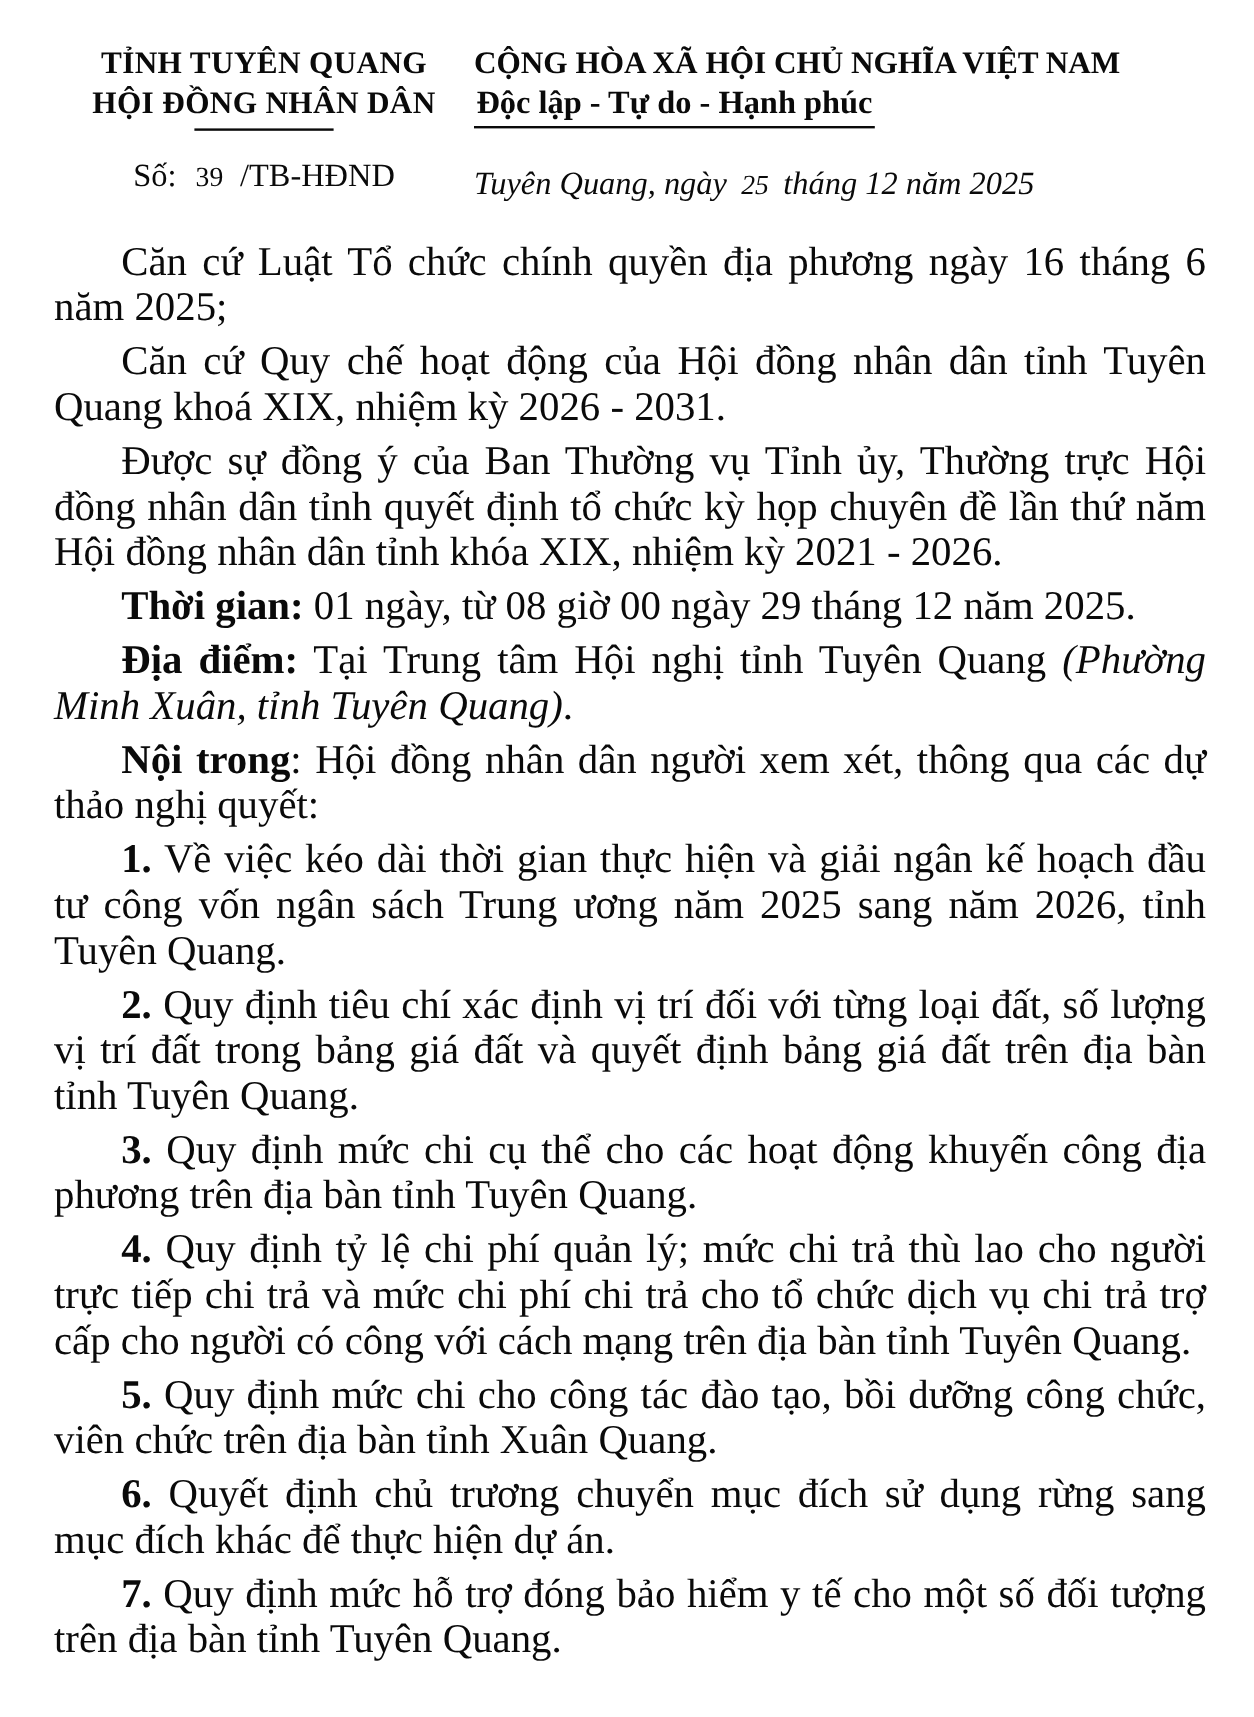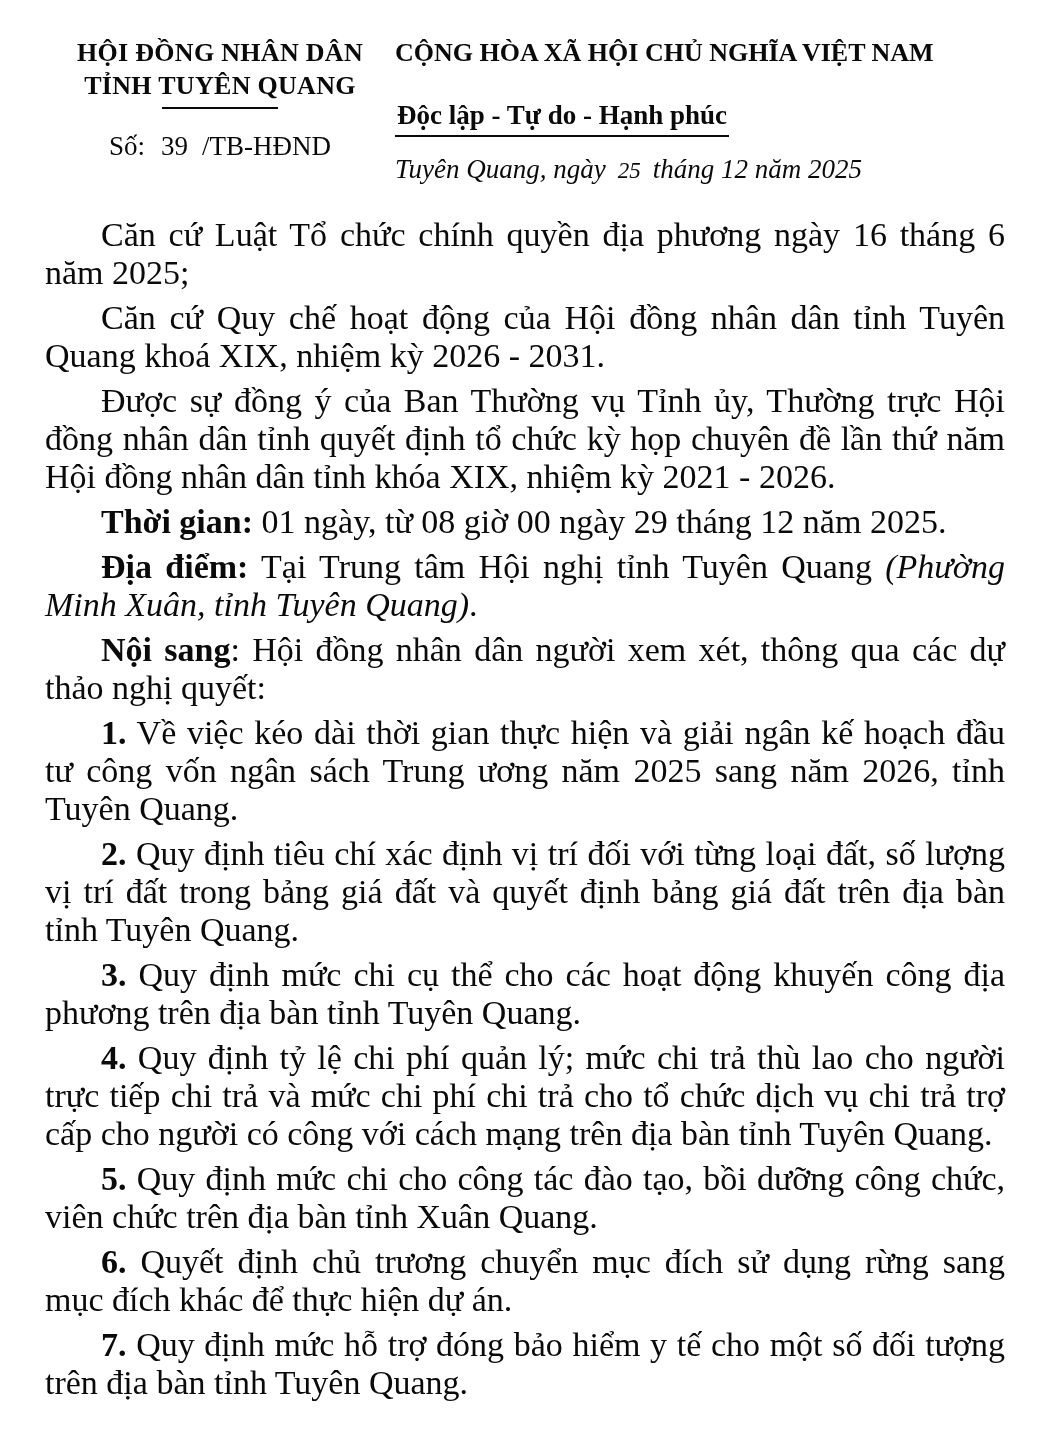--- a/index.html
+++ b/index.html
@@ -38,42 +38,41 @@
     width: 116px;
     border-top: 2px solid #0a0a0a;
     margin: 5px auto 0;
   }
   .doc-number {
     margin-top: 22px;
     font-size: 27px;
     white-space: nowrap;
   }
   .inserted-number {
-    font-size: 27px;
+    font-size: 23px;
     display: inline-block;
     margin: 0 14px 0 16px;
   }
   .nat-line1 {
     font-weight: bold;
     font-size: 26px;
     line-height: 33px;
     white-space: nowrap;
   }
   .nat-line2 {
     display: inline-block;
     font-weight: bold;
     font-size: 27px;
     line-height: 33px;
     padding: 0 2px 3px;
     border-bottom: 2px solid #0a0a0a;
     white-space: nowrap;
-    margin-top: 30px;
   }
   .dateline {
-    margin-top: 17px;
+    margin-top: 31px;
     font-style: italic;
     font-size: 27px;
     white-space: nowrap;
   }
   .inserted-day {
     font-size: 23px;
     display: inline-block;
     margin: 0 12px;
   }
   
@@ -107,22 +106,22 @@
   .b { font-weight: bold; }
   .i { font-style: italic; }
 </style>
 </head>
 <body>
 
 <div class="page">
 
   <div class="header">
     <div class="header-left">
+      <div class="org-line">TỈNH TUYÊN QUANG</div>
       <div class="org-line">HỘI ĐỒNG NHÂN DÂN</div>
-      <div class="org-line">TỈNH TUYÊN QUANG</div>
       <div class="rule-left"></div>
       <div class="doc-number">
         <span>Số:</span><span class="inserted-number">39</span><span>/TB-HĐND</span>
       </div>
     </div>
     <div class="header-right">
       <div class="nat-line1">CỘNG HÒA XÃ HỘI CHỦ NGHĨA VIỆT NAM</div>
       <div>
         <span class="nat-line2">Độc lập - Tự do - Hạnh phúc</span>
       </div>
@@ -135,21 +134,21 @@
 
   <div class="content">
     <p>Căn cứ Luật Tổ chức chính quyền địa phương ngày 16 tháng 6 năm 2025;</p>
     <p>Căn cứ Quy chế hoạt động của Hội đồng nhân dân tỉnh Tuyên Quang khoá XIX, nhiệm kỳ 2026 - 2031.</p>
     <p>Được sự đồng ý của Ban Thường vụ Tỉnh ủy, Thường trực Hội đồng nhân dân tỉnh quyết định tổ chức kỳ họp chuyên đề lần thứ năm Hội đồng nhân dân tỉnh khóa XIX, nhiệm kỳ 2021 - 2026.</p>
 
     <p><span class="b">Thời gian:</span><span> 01 ngày, từ 08 giờ 00 ngày 29 tháng 12 năm 2025.</span></p>
 
     <p><span class="b">Địa điểm:</span><span> Tại Trung tâm Hội nghị tỉnh Tuyên Quang </span><span class="i">(Phường Minh Xuân, tỉnh Tuyên Quang)</span><span>.</span></p>
 
-    <p><span class="b">Nội sang</span><span>: Hội đồng nhân dân người xem xét, thông qua các dự thảo nghị quyết:</span></p>
+    <p><span class="b">Nội trong</span><span>: Hội đồng nhân dân người xem xét, thông qua các dự thảo nghị quyết:</span></p>
 
     <p><span class="b">1.</span><span> Về việc kéo dài thời gian thực hiện và giải ngân kế hoạch đầu tư công vốn ngân sách Trung ương năm 2025 sang năm 2026, tỉnh Tuyên Quang.</span></p>
 
     <p><span class="b">2.</span><span> Quy định tiêu chí xác định vị trí đối với từng loại đất, số lượng vị trí đất trong bảng giá đất và quyết định bảng giá đất trên địa bàn tỉnh Tuyên Quang.</span></p>
 
     <p><span class="b">3.</span><span> Quy định mức chi cụ thể cho các hoạt động khuyến công địa phương trên địa bàn tỉnh Tuyên Quang.</span></p>
 
     <p><span class="b">4.</span><span> Quy định tỷ lệ chi phí quản lý; mức chi trả thù lao cho người trực tiếp chi trả và mức chi phí chi trả cho tổ chức dịch vụ chi trả trợ cấp cho người có công với cách mạng trên địa bàn tỉnh Tuyên Quang.</span></p>
 
     <p><span class="b">5.</span><span> Quy định mức chi cho công tác đào tạo, bồi dưỡng công chức, viên chức trên địa bàn tỉnh Xuân Quang.</span></p>

